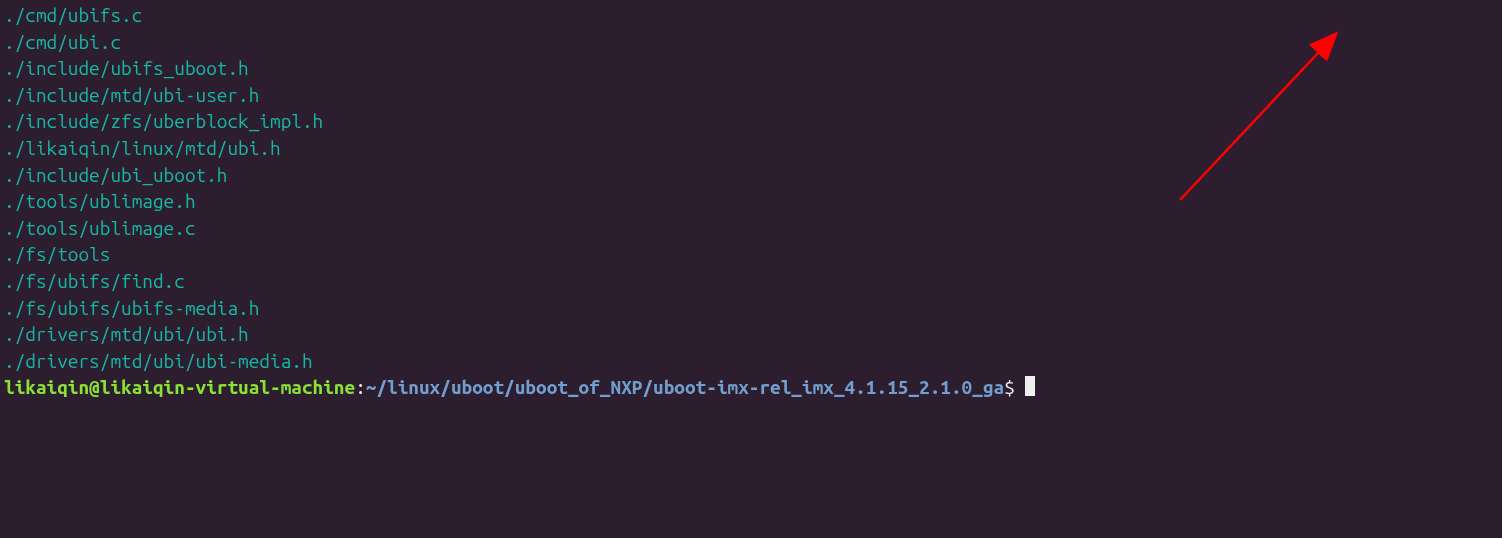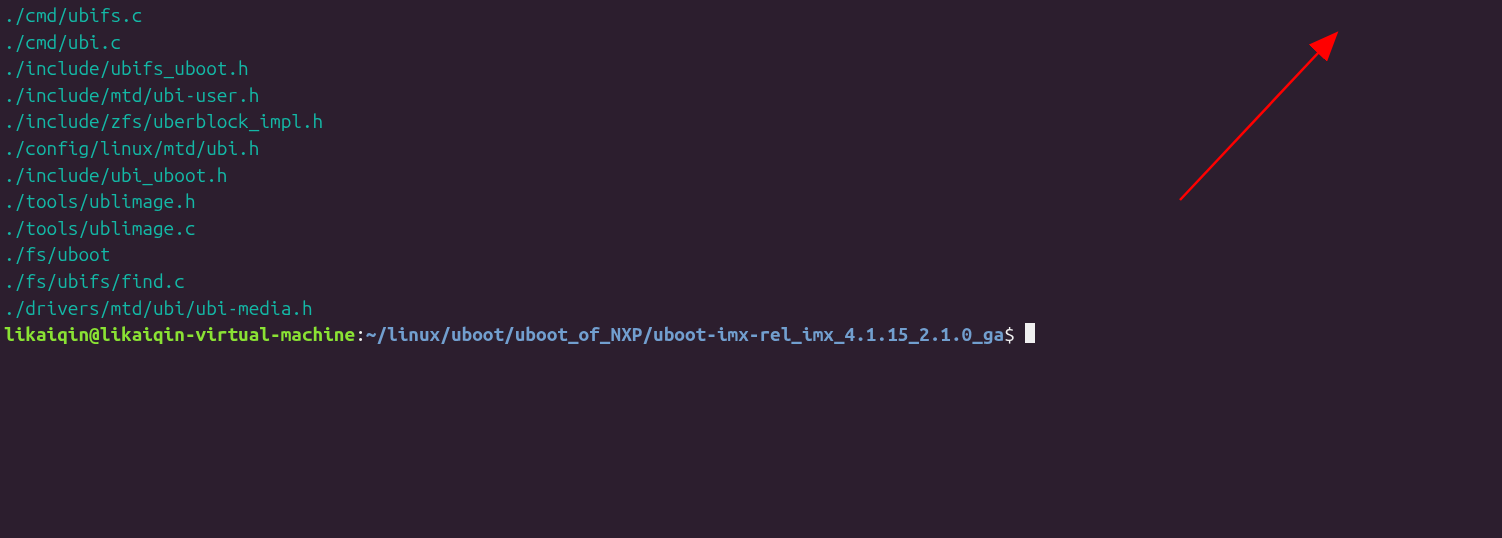--- a/index.html
+++ b/index.html
@@ -59,26 +59,28 @@
   </style>
 </head>
 <body>
 
 <div>
   <div class="terminal-line output-text">./cmd/ubifs.c</div>
   <div class="terminal-line output-text">./cmd/ubi.c</div>
   <div class="terminal-line output-text">./include/ubifs_uboot.h</div>
   <div class="terminal-line output-text">./include/mtd/ubi-user.h</div>
   <div class="terminal-line output-text">./include/zfs/uberblock_impl.h</div>
-  <div class="terminal-line output-text">./config/linux/mtd/ubi.h</div>
+  <div class="terminal-line output-text">./likaiqin/linux/mtd/ubi.h</div>
   <div class="terminal-line output-text">./include/ubi_uboot.h</div>
   <div class="terminal-line output-text">./tools/ublimage.h</div>
   <div class="terminal-line output-text">./tools/ublimage.c</div>
-  <div class="terminal-line output-text">./fs/uboot</div>
+  <div class="terminal-line output-text">./fs/tools</div>
   <div class="terminal-line output-text">./fs/ubifs/find.c</div>
+  <div class="terminal-line output-text">./fs/ubifs/ubifs-media.h</div>
+  <div class="terminal-line output-text">./drivers/mtd/ubi/ubi.h</div>
   <div class="terminal-line output-text">./drivers/mtd/ubi/ubi-media.h</div>
   <div class="terminal-line"><span class="prompt-user">likaiqin@likaiqin-virtual-machine</span><span class="prompt-colon">:</span><span class="prompt-path">~/linux/uboot/uboot_of_NXP/uboot-imx-rel_imx_4.1.15_2.1.0_ga</span><span class="prompt-dollar">$</span><span class="command-text"> </span><span class="cursor"></span></div>
 </div>
 
 <svg class="arrow-annotation" width="200" height="190" viewBox="0 0 200 190">
   <defs>
     <marker id="arrowhead" markerWidth="12" markerHeight="10" refX="10" refY="5" orient="auto">
       <polygon points="0 0, 12 5, 0 10" fill="#ff0000"></polygon>
     </marker>
   </defs>

